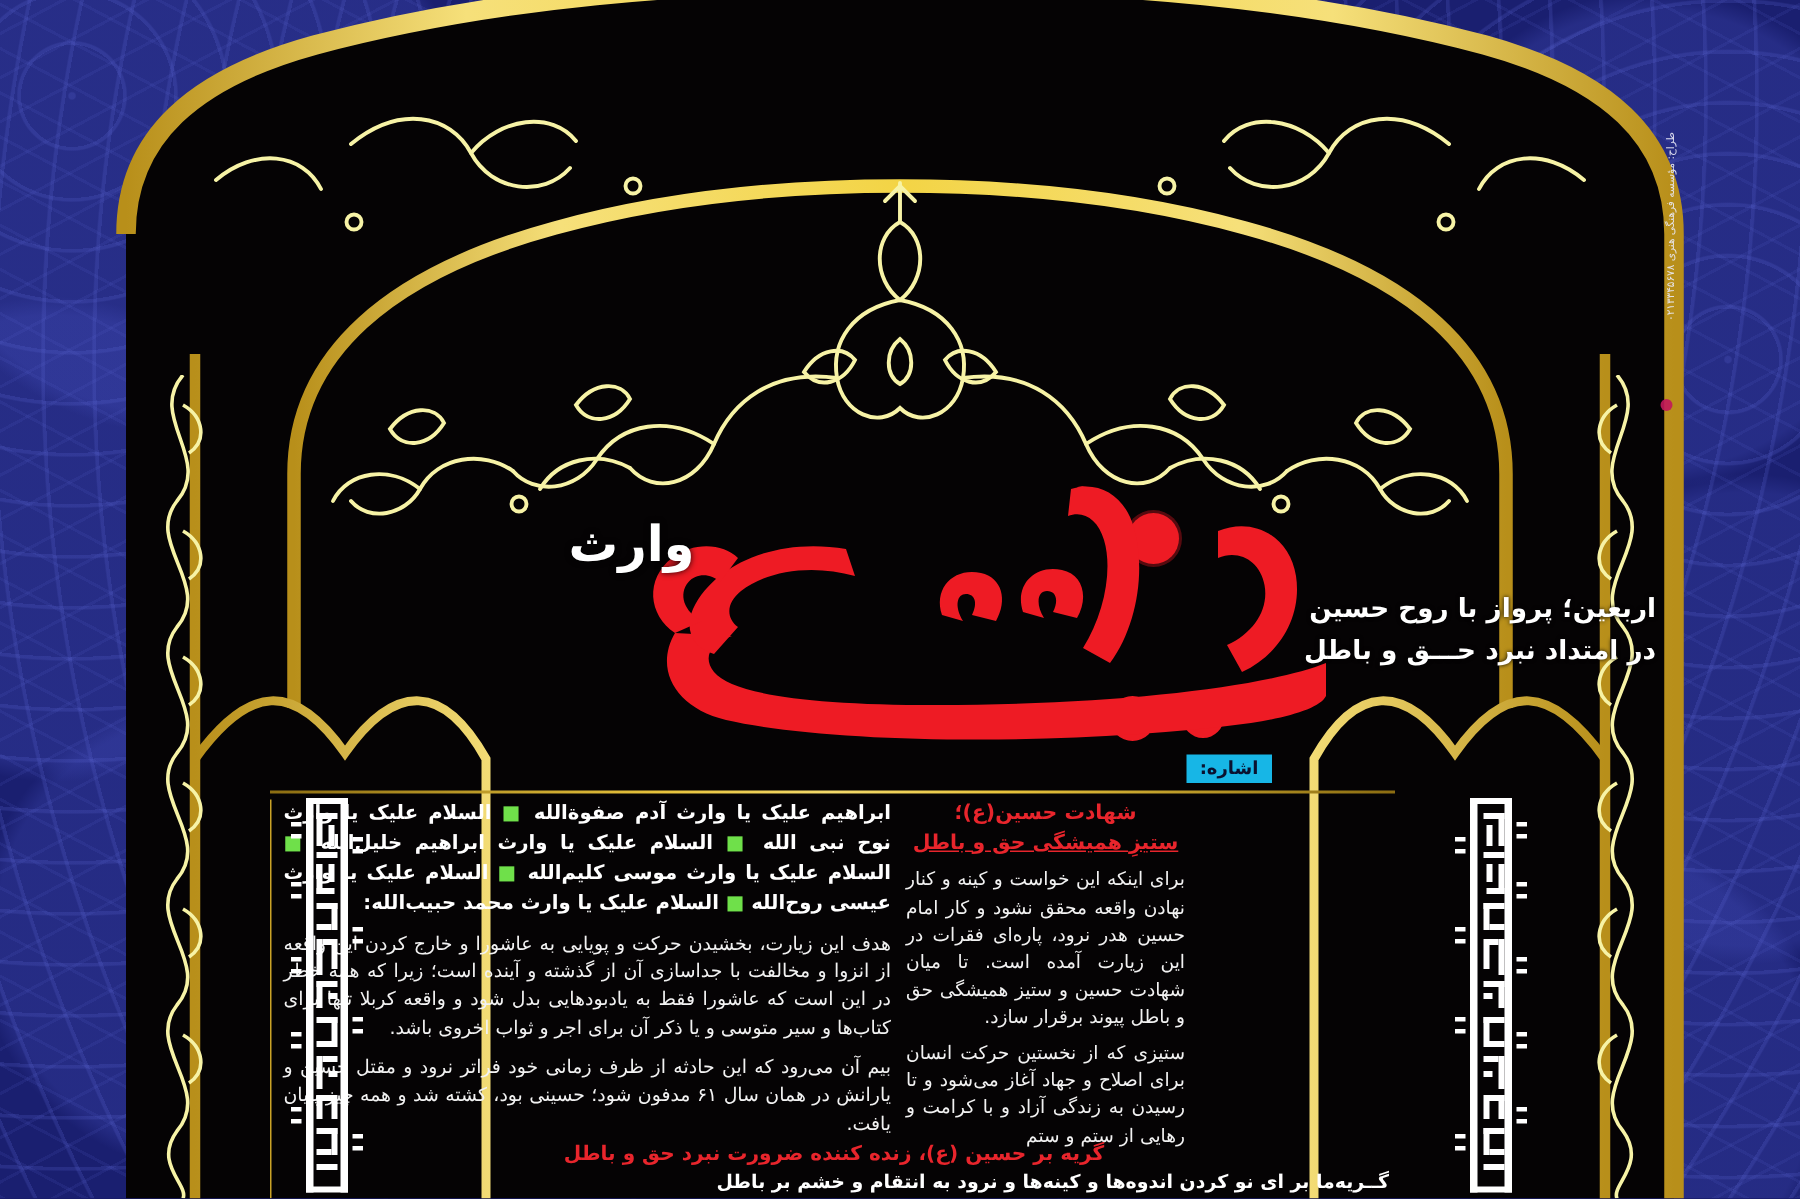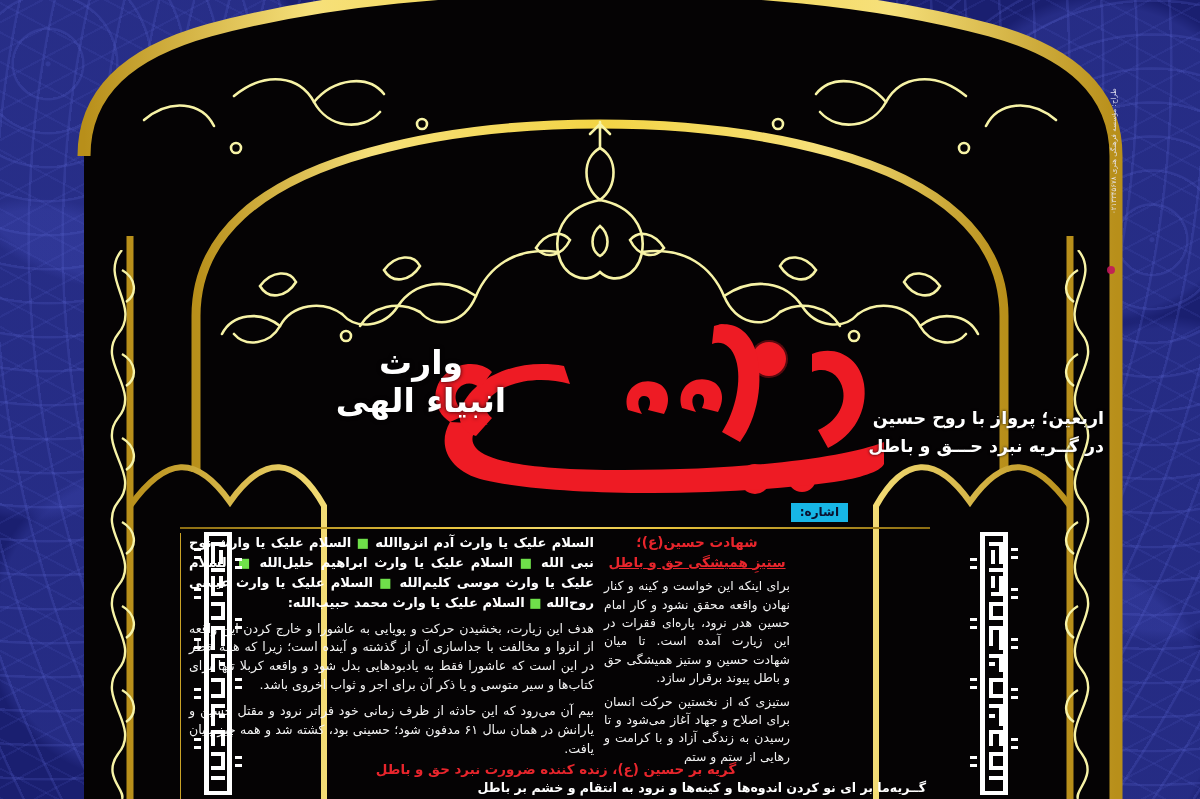--- a/index.html
+++ b/index.html
@@ -51,21 +51,21 @@
 
   .varis{
     position:absolute;right:595px;top:28px;width:200px;
     text-align:center;color:#fff;line-height:1.02;
     font-weight:bold;text-shadow:0 0 4px rgba(0,0,0,.9);
   }
   .varis .l1{font-size:33px;letter-spacing:-1px;}
   .varis .l2{font-size:33px;letter-spacing:-1px;margin-top:4px;}
 
   .subhead{
-    position:absolute;right:12px;top:86px;width:240px;
+    position:absolute;right:12px;top:74px;width:240px;
     color:#ffffff;font-weight:bold;font-size:17.5px;line-height:1.62;
     text-align:right;text-shadow:0 0 3px #000;
   }
 
   .eshare-badge{
     position:absolute;right:268px;top:185px;
     background:#17b6e6;color:#0a1230;font-size:12px;font-weight:bold;
     padding:2px 9px 3px;letter-spacing:0;
   }
 
@@ -252,38 +252,37 @@
 
           <path d="M398 40 C422 30,446 44,450 70 C454 96,440 122,414 134 L404 116 C422 108,432 92,429 76 C426 60,412 52,398 58 Z"></path>
 
           <path d="M36 108 C18 96,16 72,34 58 C48 47,68 48,78 58 L66 74 C60 68,50 68,45 74 C38 82,42 94,54 100 Z"></path>
         </g>
       </svg>
     </div>
 
     <div class="varis">
       <div class="l1">وارث</div>
-      <div class="l2">انبیاء الهی</div>
     </div>
 
     <div class="subhead">
       <div>اربعین؛ پرواز با روح حسین</div>
-      <div>در گــریه نبرد حـــق و باطل</div>
+      <div>در امتداد نبرد حـــق و باطل</div>
     </div>
 
     <div class="eshare-badge">اشاره:</div>
   </div>
 
   <div class="rule-top"></div>
 
   <div class="columns">
 
     <div class="col-right">
       <div class="hadith">
-        <span>السلام علیک یا وارث آدم انزوا‌الله</span>
+        <span>ابراهیم علیک یا وارث آدم صفوة‌الله</span>
         <span class="sep">■</span>
         <span>السلام علیک یا وارث نوح نبی الله</span>
         <span class="sep">■</span>
         <span>السلام علیک یا وارث ابراهیم خلیل‌الله</span>
         <span class="sep">■</span>
         <span>السلام علیک یا وارث موسی کلیم‌الله</span>
         <span class="sep">■</span>
         <span>السلام علیک یا وارث عیسی روح‌الله</span>
         <span class="sep">■</span>
         <span>السلام علیک یا وارث محمد حبیب‌الله:</span>

